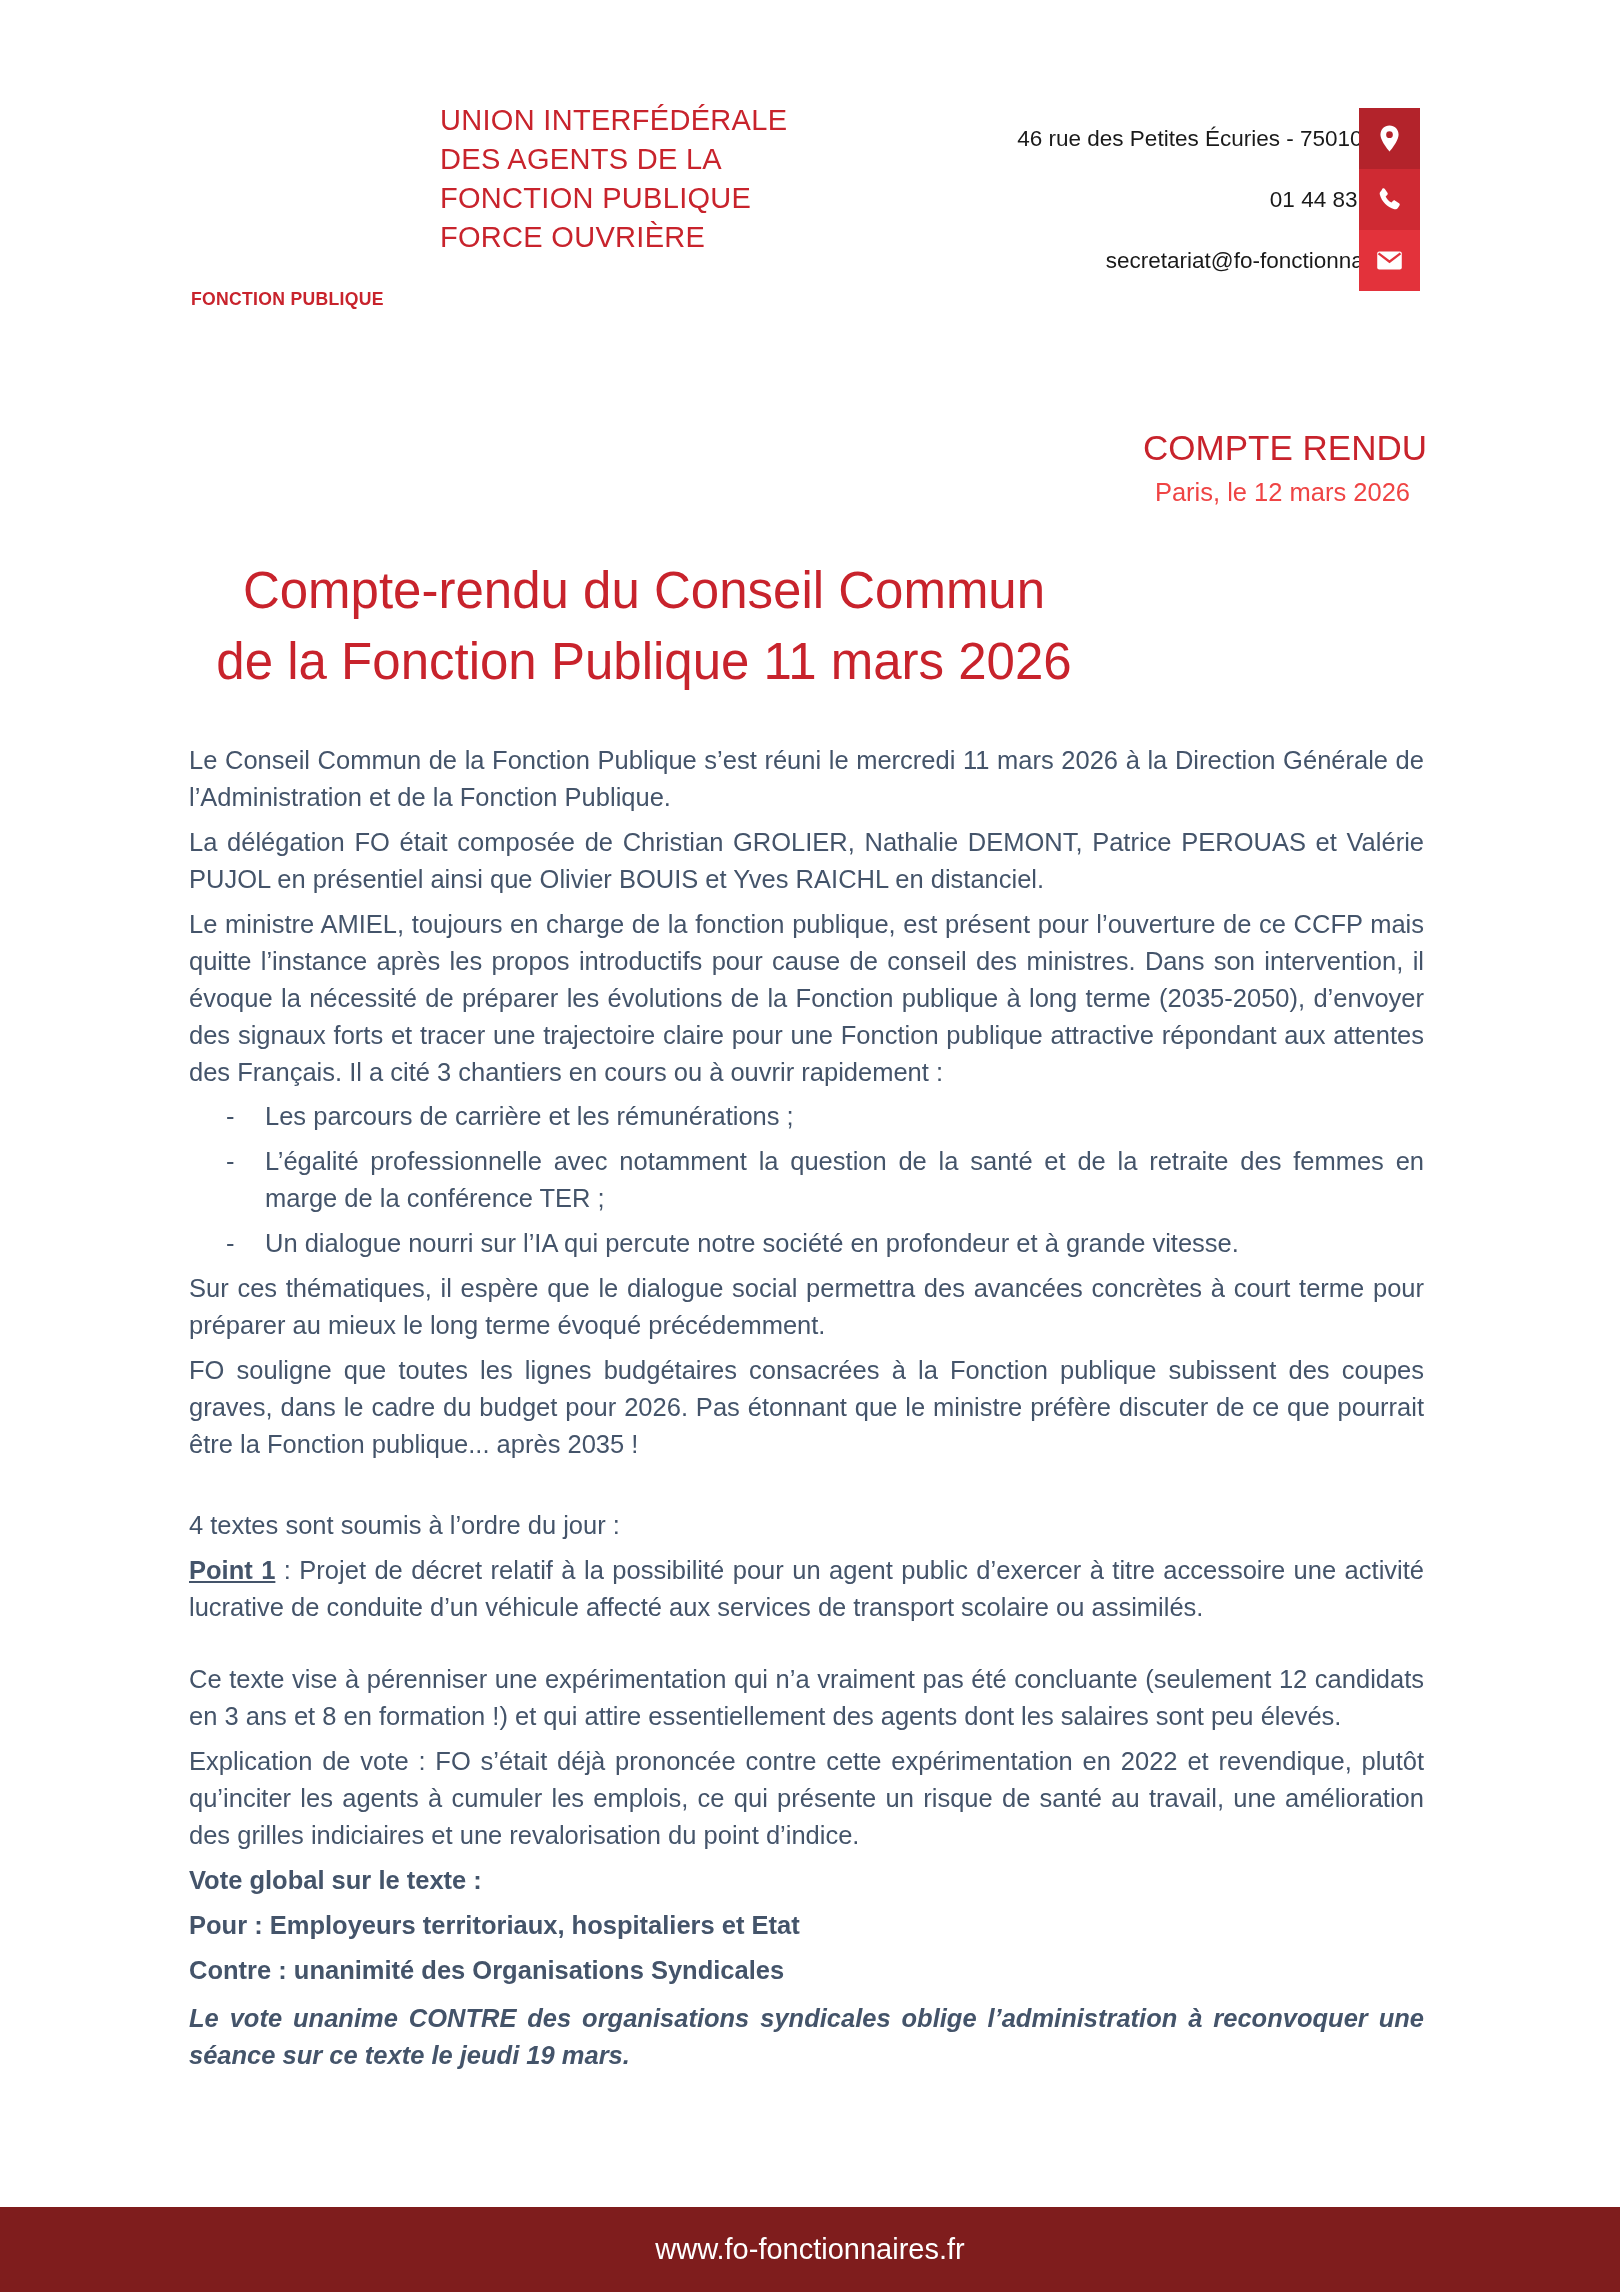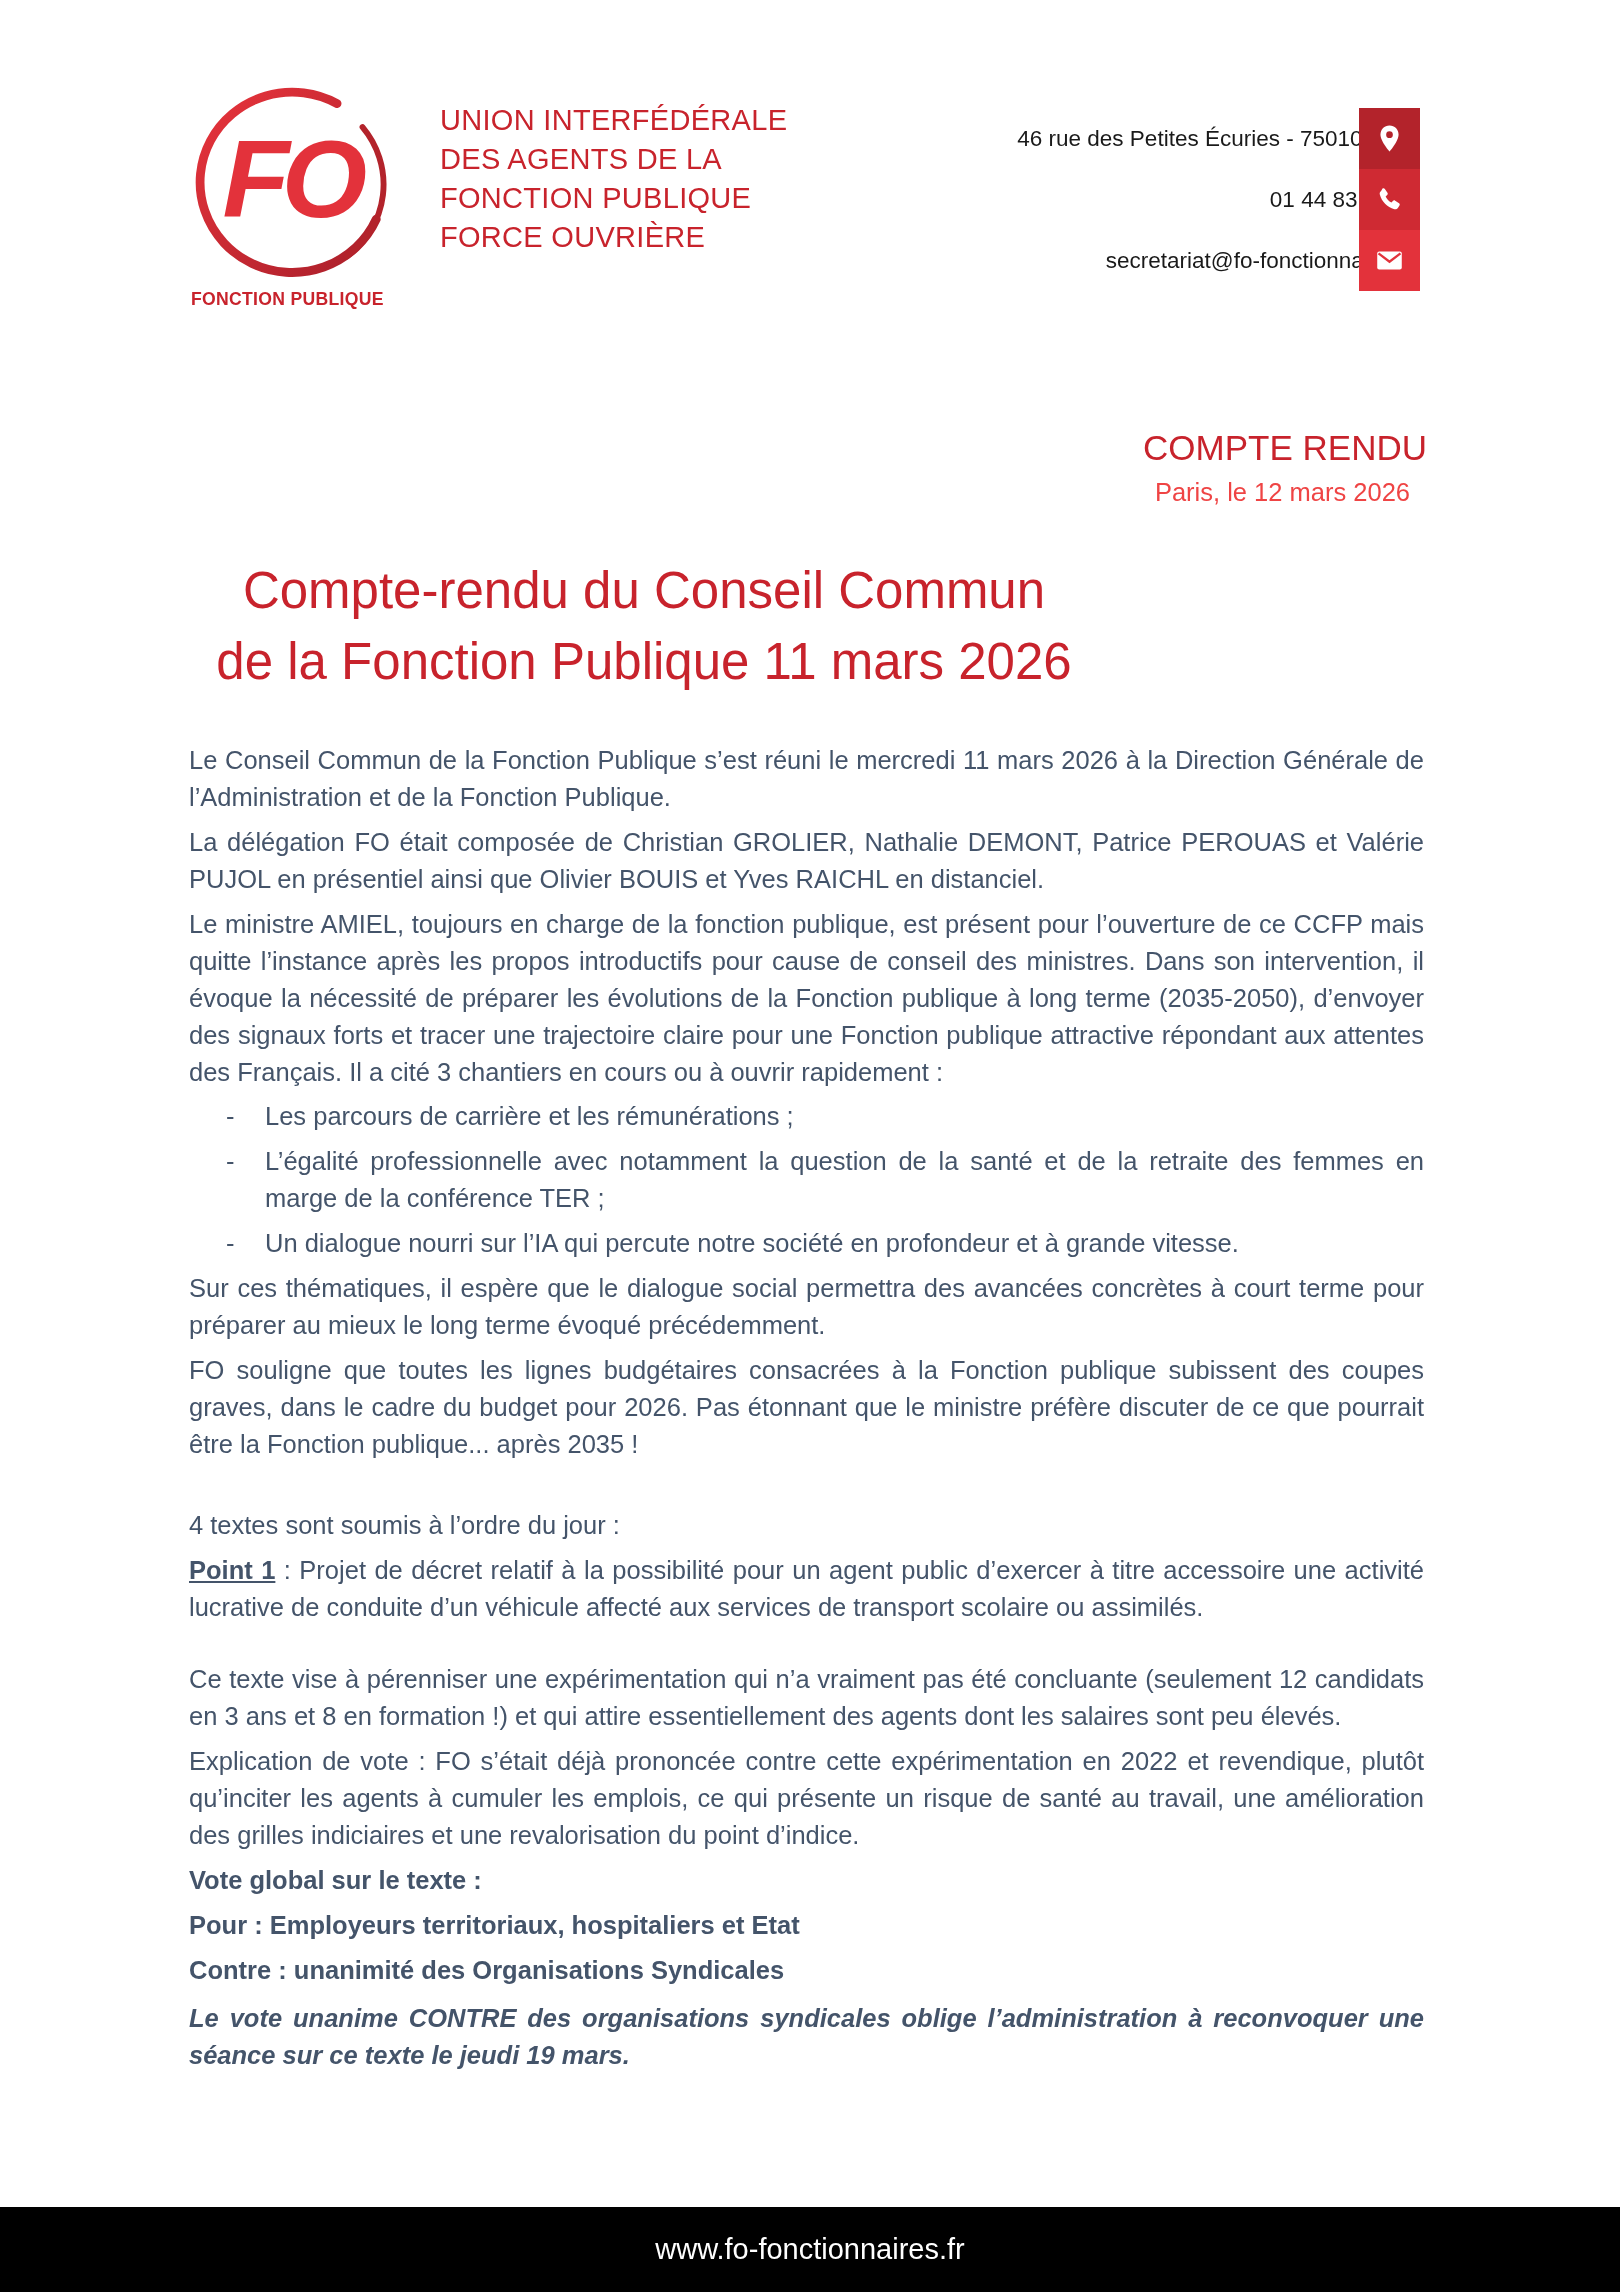--- a/index.html
+++ b/index.html
@@ -49,42 +49,29 @@
   .body p { margin: 0 0 7.8px 0; }
   .body ul { list-style: none; margin: 0 0 7.8px 0; padding: 0; }
   .body li { position: relative; padding-left: 76px; margin-bottom: 7.8px; }
   .body li .dash { position: absolute; left: 37px; top: 0; }
   .gap { height: 37px; }
   .gap-sm { height: 27.4px; }
   .u { text-decoration: underline; font-weight: bold; }
   .bold { font-weight: bold; margin: 0; }
   .bolditalic { font-weight: bold; font-style: italic; margin-top: 11.8px !important; }
   .footer {
-    position: absolute; left: 0; top: 2207px; width: 1620px; height: 85px; background: #000000;
+    position: absolute; left: 0; top: 2207px; width: 1620px; height: 85px; background: #7f1d1d;
     display: flex; align-items: center; justify-content: center;
   }
   .footer span { color: #ffffff; font-size: 29px; }
 </style>
 </head>
 <body>
 
 <div class="header">
-  <div class="logo">
-    <svg viewBox="0 0 206 200">
-      <defs>
-        <linearGradient id="ringGrad" x1="0" y1="0" x2="1" y2="1">
-          <stop offset="0" stop-color="#e8343c"></stop>
-          <stop offset="1" stop-color="#a91f2a"></stop>
-        </linearGradient>
-      </defs>
-      <path d="M150 22 A 94 92 0 1 0 190 140" fill="none" stroke="url(#ringGrad)" stroke-width="9" stroke-linecap="round"></path>
-      <path d="M176 46 A 94 92 0 0 1 160 178" fill="none" stroke="#b3232b" stroke-width="6" stroke-linecap="round"></path>
-      <text x="103" y="138" text-anchor="middle" font-family="Liberation Sans, sans-serif" font-weight="bold" font-style="italic" font-size="112" fill="#e3323b" letter-spacing="-8">FO</text>
-    </svg>
-  </div>
   <div class="logo-caption">FONCTION PUBLIQUE</div>
 
   <div class="union-name">
     <div>UNION INTERFÉDÉRALE</div>
     <div>DES AGENTS DE LA</div>
     <div>FONCTION PUBLIQUE</div>
     <div>FORCE OUVRIÈRE</div>
   </div>
 
   <div class="contact">

